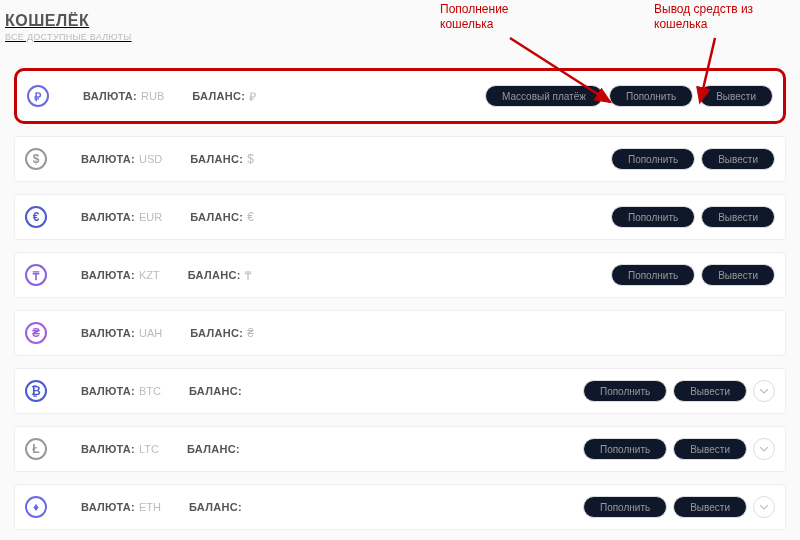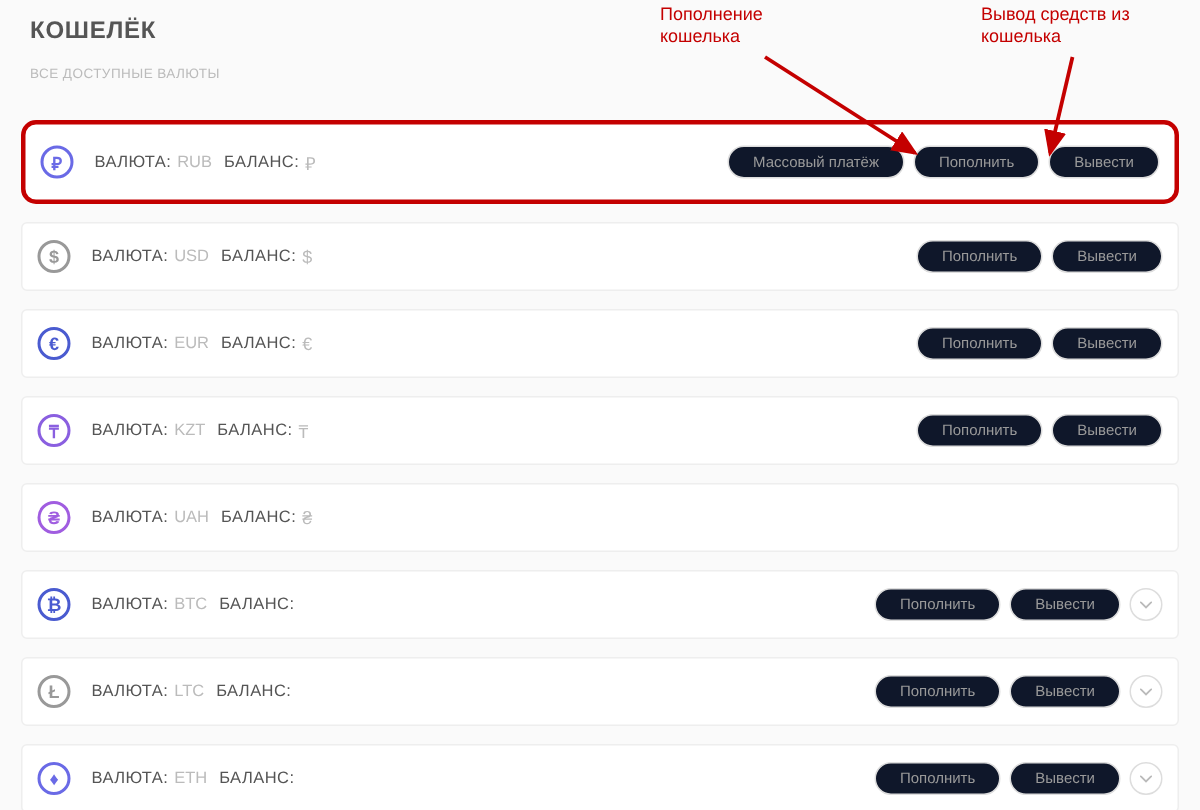--- a/index.html
+++ b/index.html
@@ -5,33 +5,34 @@
   * { box-sizing: border-box; margin: 0; padding: 0; }
   body {
     font-family: Arial, Helvetica, sans-serif;
     background: #fafafa;
     width: 800px;
     height: 540px;
     position: relative;
     overflow: hidden;
   }
   .header {
-    padding: 12px 20px 8px 20px;
+    padding: 12px 20px 8px 5px;
+    text-decoration: underline;
   }
   .page-title {
     font-size: 16px;
     font-weight: 700;
     color: #555;
     letter-spacing: 0.5px;
   }
   .page-subtitle {
     font-size: 9px;
     color: #bbb;
     letter-spacing: 0.3px;
-    margin-top: 14px;
+    margin-top: 2px;
   }
   .list {
     padding: 18px 14px 0 14px;
   }
   .row {
     background: #fff;
     border: 1px solid #eee;
     border-radius: 4px;
     height: 46px;
     display: flex;
@@ -52,23 +53,24 @@
     display: flex;
     align-items: center;
     justify-content: center;
     font-size: 12px;
     font-weight: 700;
     margin-right: 14px;
     flex-shrink: 0;
   }
   .label {
     font-size: 11px;
-    font-weight: 400;
+    font-weight: 700;
     color: #555;
     letter-spacing: 0.3px;
+    margin-left: 20px;
   }
   .code {
     font-size: 11px;
     color: #bbb;
     margin-left: 4px;
     margin-right: 8px;
   }
   .symbol {
     font-size: 12px;
     color: #bbb;

